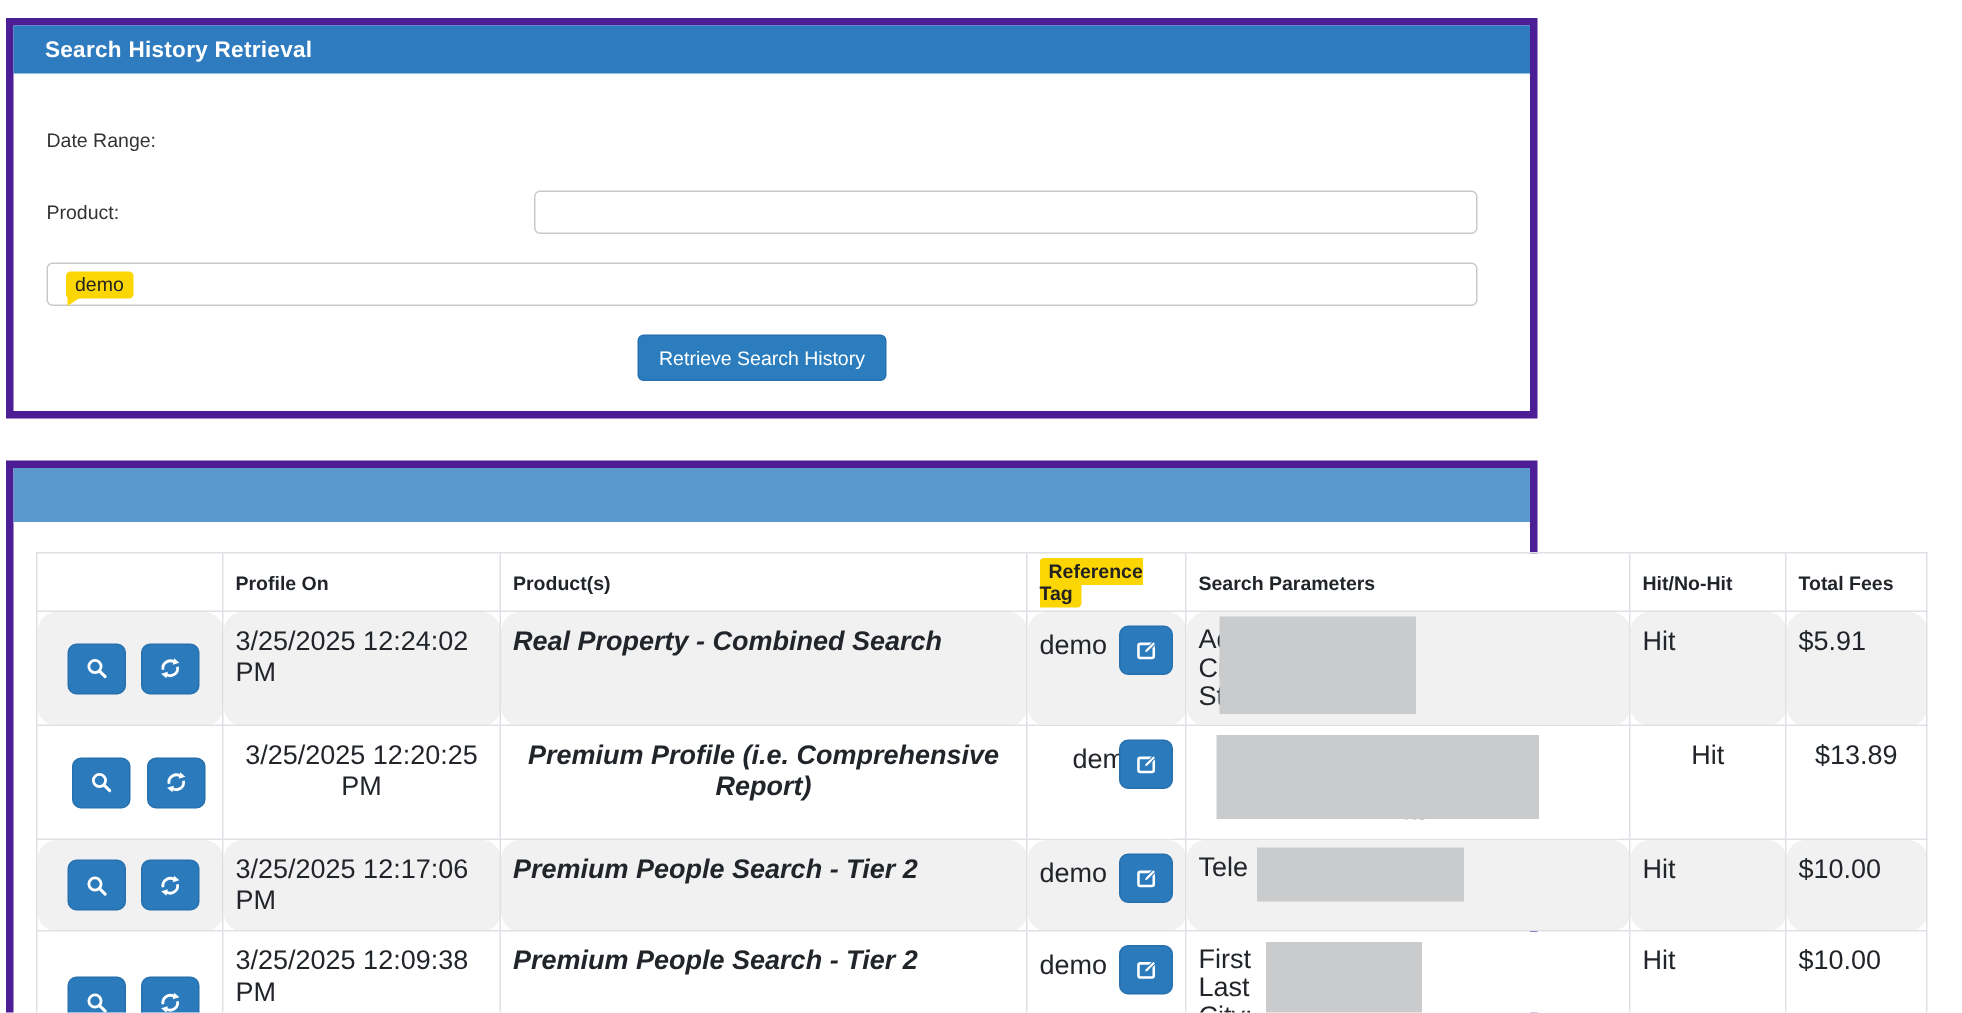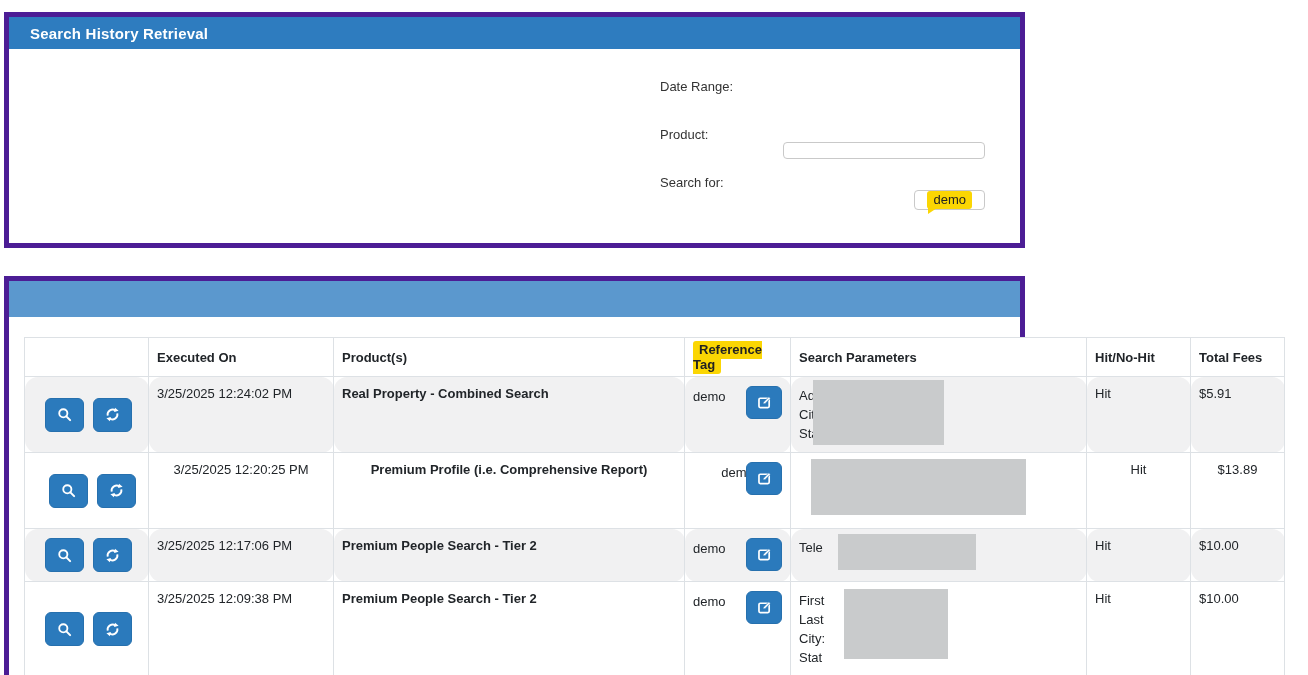--- a/index.html
+++ b/index.html
@@ -5,51 +5,51 @@
   html,body{margin:0;padding:0;width:1308px;height:675px;overflow:hidden;background:#fff;
     font-family:"Liberation Sans",sans-serif;}
   .panel{margin-left:4px;width:1021px;background:#fff;border:5px solid #4c1d95;box-sizing:border-box;}
   .form-panel{margin-top:12px;}
   .results-panel{margin-top:28px;}
   .panel-header{display:flex;align-items:center;padding:0 21px;box-sizing:border-box;}
   .panel-header.dark{height:32px;background:#2e7cbf;color:#fff;font-weight:600;font-size:15px;letter-spacing:.2px;}
   .panel-header.light{height:36px;background:#5b98ce;}
   
   .form-body{padding:30px 35px 20px 22px;}
-  .form-row{display:flex;align-items:flex-end;height:29px;margin-bottom:19px;flex-direction:column;}
+  .form-row{display:flex;align-items:center;height:29px;margin-bottom:19px;}
   .form-row label{width:325px;flex:none;font-size:13px;color:#333;}
   .text-input{flex:1;height:29px;border:1px solid #c9c9c9;border-radius:4px;font-size:13px;color:#444;
     padding:0 12px;box-sizing:border-box;background:#fff;font-family:inherit;}
   .fake-input{display:flex;align-items:center;}
   .hl{background:#fbd603;padding:1px 6px 2px 6px;border-radius:3px;color:#222;}
   .fake-input .hl{position:relative;font-size:13px;}
   .fake-input .hl::after{content:"";position:absolute;left:1px;bottom:-5px;width:0;height:0;
     border-top:6px solid #fbd603;border-right:9px solid transparent;}
   .btn-row{text-align:center;}
   .primary-btn{background:#2b7dbd;color:#fff;border:1px solid #2671b1;border-radius:4px;
     font-size:13px;padding:7px 13px;font-family:inherit;cursor:pointer;}
   
   .results-body{padding:20px 15px 0 15px;}
   table.results-table{table-layout:fixed;width:1260px;border-collapse:collapse;}
   .results-table th,.results-table td{border:1px solid #dde1e5;box-sizing:border-box;}
   .results-table th{height:33px;background:#fff;color:#212529;font-size:13px;font-weight:700;
     text-align:left;padding:4px 8px;}
-  .results-table td{vertical-align:top;font-size:13px;color:#212529;padding:9px 8px;background:#fff;border-radius:13px;}
+  .results-table td{vertical-align:top;font-size:18px;color:#212529;padding:9px 8px;background:#fff;border-radius:13px;}
   tr.stripe td{background:#f1f1f2;}
   .r0 td{height:73px;} .r1 td{height:70px;text-align:center;} .r2 td{height:50px;} .r3 td{height:90px;}
   td.actions{vertical-align:middle;padding-left:20px;white-space:nowrap;}
   .icon-btn{width:39px;height:34px;background:#2b7abc;border:1px solid #2670ae;border-radius:6px;
     display:inline-flex;align-items:center;justify-content:center;padding:0;cursor:pointer;vertical-align:middle;}
   .icon-btn svg{width:17px;height:17px;display:block;}
   td.actions .icon-btn + .icon-btn{margin-left:5px;}
   .icon-btn.edit{width:36px;height:33px;border-radius:6px;}
   td.ref{position:relative;}
   td.ref .tag-text{display:inline-block;margin-top:3px;color:#212529;}
   td.ref .icon-btn.edit{position:absolute;right:8px;top:9px;}
-  td.prod{font-weight:700;}
+  td.prod{font-weight:700;font-style:italic;}
   td.params{position:relative;}
   .pline{line-height:19px;}
   .redaction{position:absolute;background:#c9cbcc;}
   .red-0{left:22px;top:3px;width:131px;height:65px;}
   .red-1{left:20px;top:6px;width:215px;height:56px;}
   .red-2{left:47px;top:5px;width:138px;height:36px;}
   .red-3{left:53px;top:7px;width:104px;height:70px;}
 </style>
 </head>
 <body>
@@ -60,45 +60,47 @@
   </header>
   <div class="form-body">
     <div class="form-row">
       <label>Date Range:</label>
     </div>
     <div class="form-row">
       <label>Product:</label>
       <input class="text-input" value="" style="">
     </div>
     <div class="form-row">
-      <label>Search for:</label>
       <div class="text-input fake-input">
         <span class="hl">demo</span>
       </div>
+    </div>
+    <div class="btn-row">
+      <button class="primary-btn">Retrieve Search History</button>
     </div>
   </div>
 </section>
 
 <section class="panel results-panel">
   <header class="panel-header light"></header>
   <div class="results-body">
     <table class="results-table">
       <colgroup>
         <col style="width:124px">
           <col style="width:185px">
           <col style="width:351px">
         <col style="width:106px">
           <col style="width:296px">
           <col style="width:104px">
           <col style="width:94px">
       </colgroup>
       <thead>
         <tr>
           <th></th>
-          <th>Executed On</th>
+          <th>Profile On</th>
           <th>Product(s)</th>
           <th>
             <span class="hl">Reference Tag</span>
           </th>
           <th>Search Parameters</th>
           <th>Hit/No-Hit</th>
           <th>Total Fees</th>
         </tr>
       </thead>
       <tbody>

